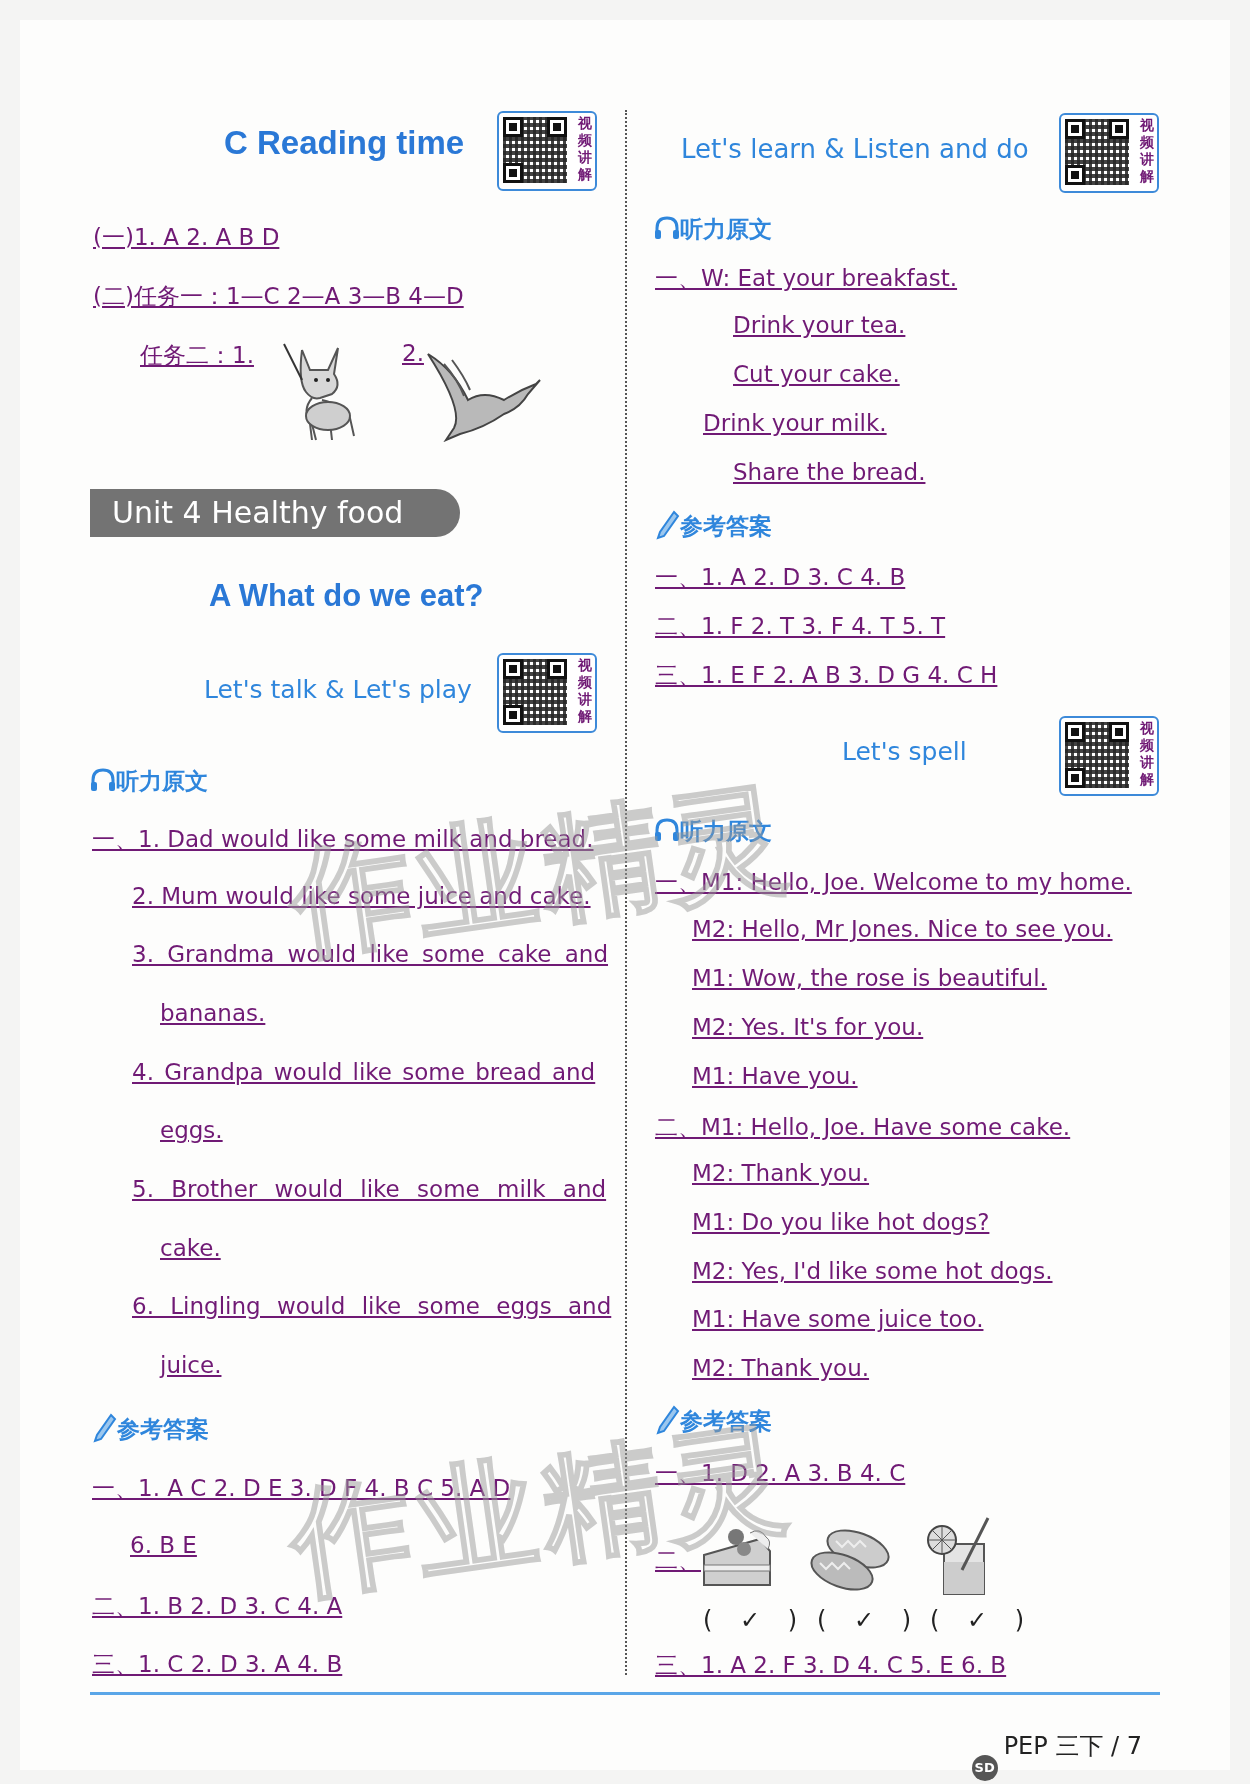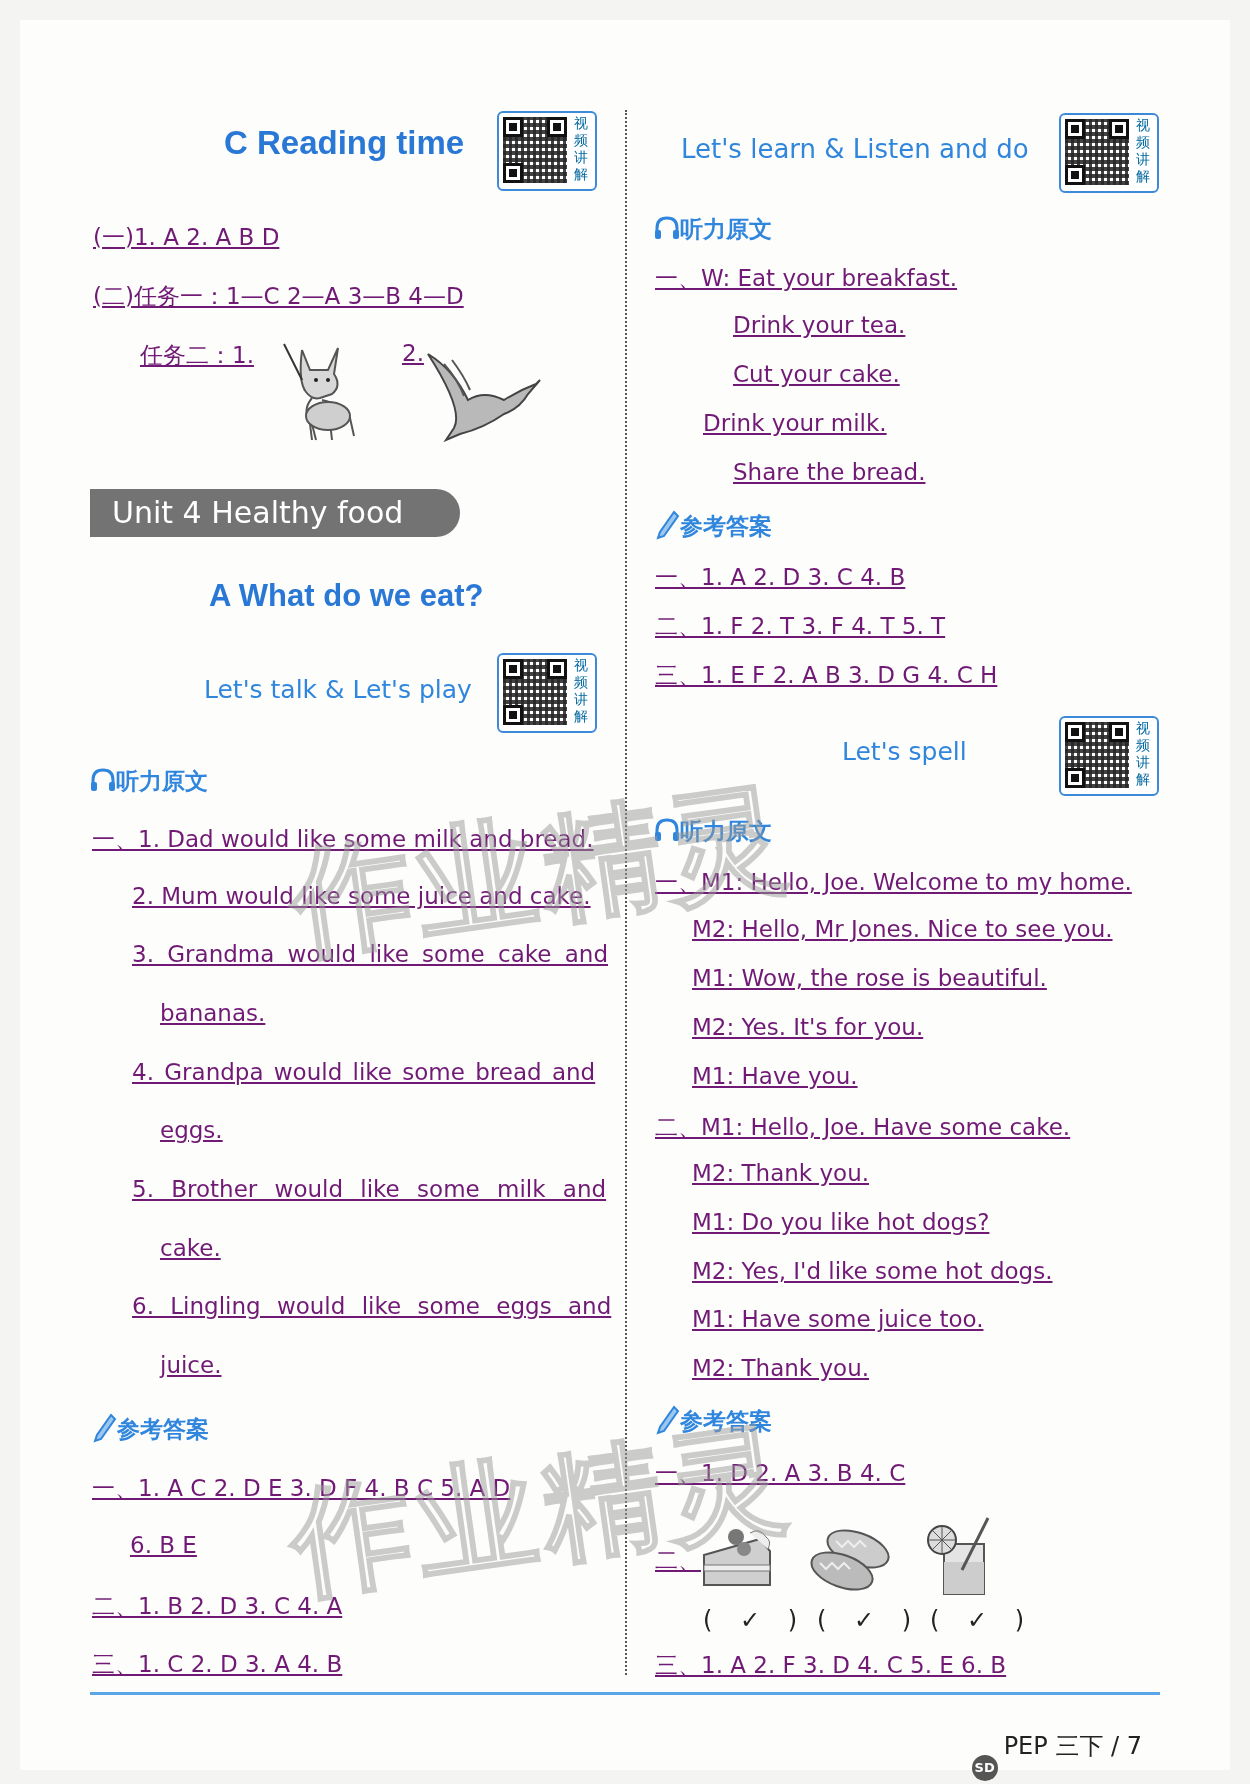--- a/index.html
+++ b/index.html
@@ -13,21 +13,21 @@
   .txt { font-size:23px; color:#701a75;text-decoration:underline; }
   .divider { position:absolute; left:625px; top:110px; height:1565px; border-left:2px dotted #555; }
   .qr { position:absolute; width:96px; height:76px; border:2px solid #3d8ad9; border-radius:6px; background:#fff; }
   .qr .code { position:absolute; left:4px; top:4px; width:64px; height:66px;
       background:
         repeating-linear-gradient(90deg,#222 0 3px,#fff 3px 6px),
         repeating-linear-gradient(0deg,#222 0 4px,#fff 4px 7px);
       background-blend-mode:multiply; opacity:.85; }
   .qr .finder { position:absolute; width:14px; height:14px; border:3px solid #111; background:#fff; }
   .qr .finder::after { content:""; position:absolute; left:3px; top:3px; width:8px; height:8px; background:#111; }
-  .qr .vlabel { position:absolute; right:3px; top:2px; width:18px; font-size:14px; line-height:17px; color:#0369a1; text-align:left; white-space:normal; font-weight:normal; }
+  .qr .vlabel { position:absolute; right:3px; top:2px; width:18px; font-size:14px; line-height:17px; color:#701a75; text-align:right; white-space:normal; font-weight:bold; }
   .unit-bar { position:absolute; left:90px; top:489px; width:370px; height:48px; background:#737373;
               border-radius:0 24px 24px 0; color:#fff; font-size:30px; line-height:48px; padding-left:22px; box-sizing:border-box; }
   .bottom-line { position:absolute; left:90px; top:1692px; width:1070px; border-top:3px solid #5aa6e8; }
   .footer { position:absolute; right:108px; top:1712px; font-size:24px; color:#222; }
   .sd-badge { display:inline-block; width:26px; height:26px; border-radius:50%; background:#555; color:#fff;
               font-size:13px; line-height:26px; text-align:center; font-weight:bold; vertical-align:middle; margin-right:6px;margin-top:43px; }
   .watermark { position:absolute; font-size:120px; color:transparent; -webkit-text-stroke:2px #9a9a9a; font-weight:bold; letter-spacing:6px; opacity:.5; transform:rotate(-8deg); }
   .pic { position:absolute; }
   .check { font-size:24px; color:#222; letter-spacing:10px; }
 </style>

